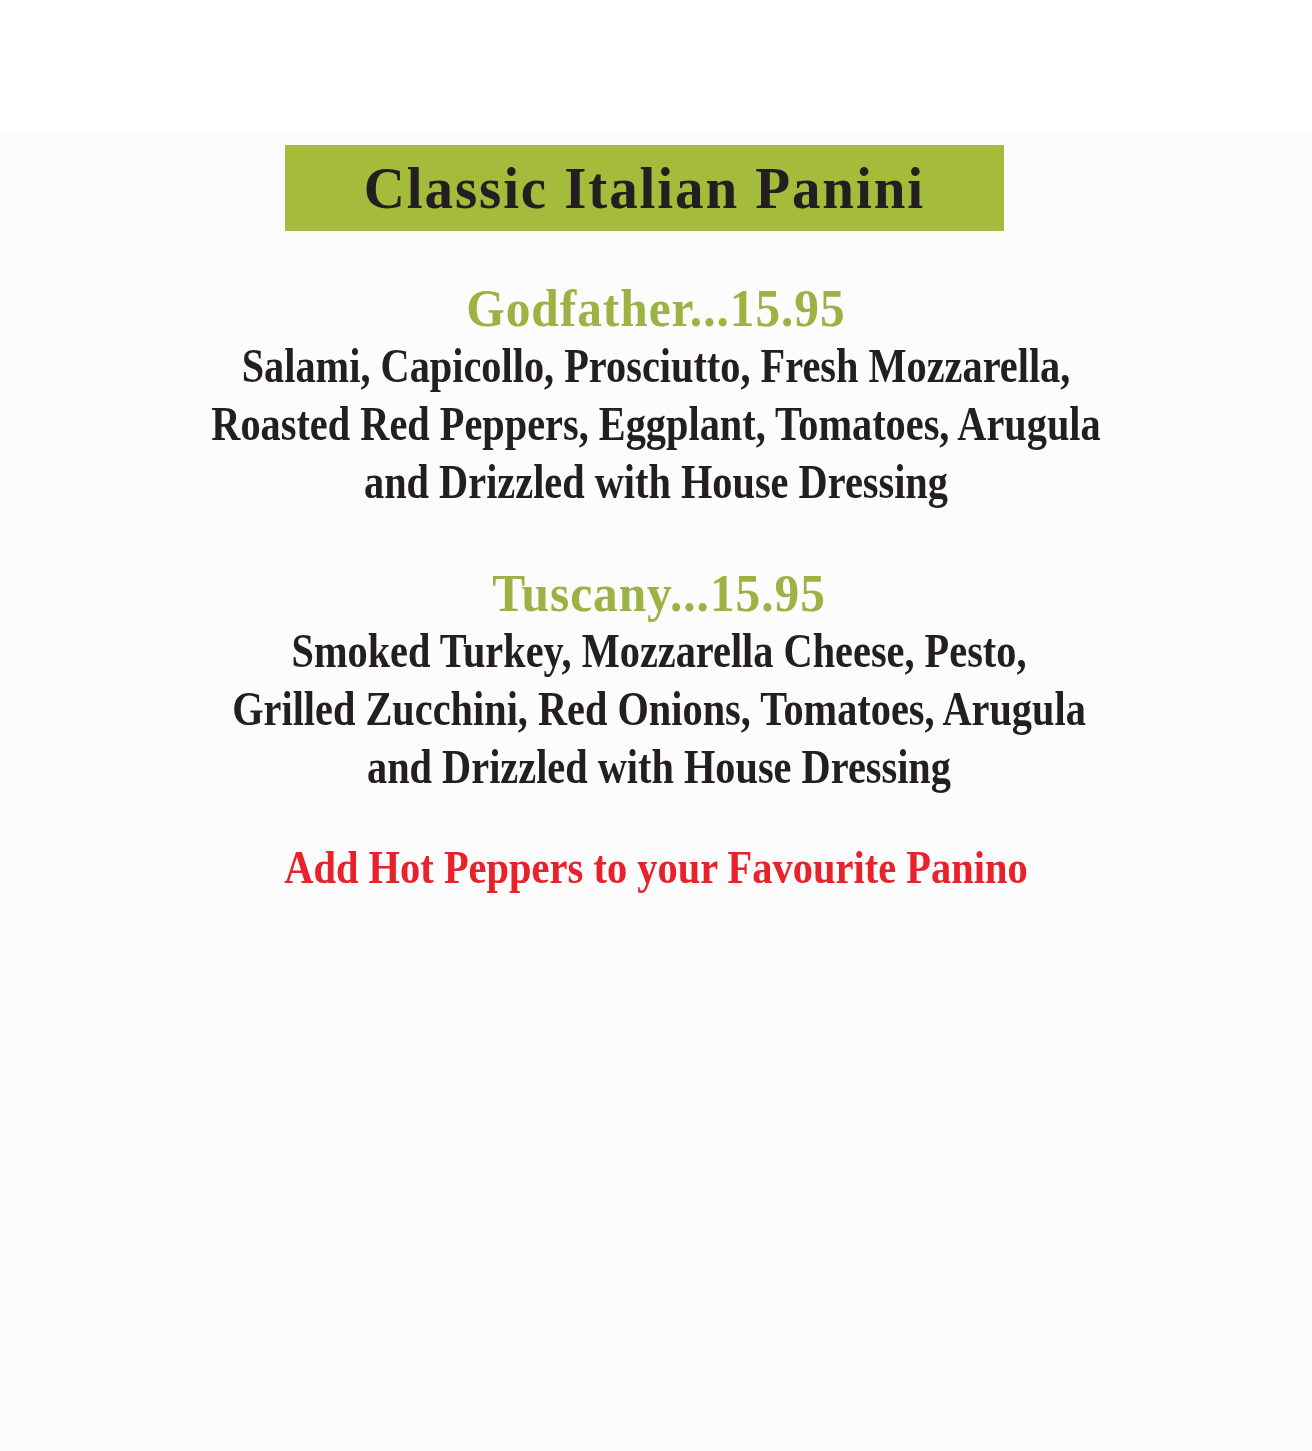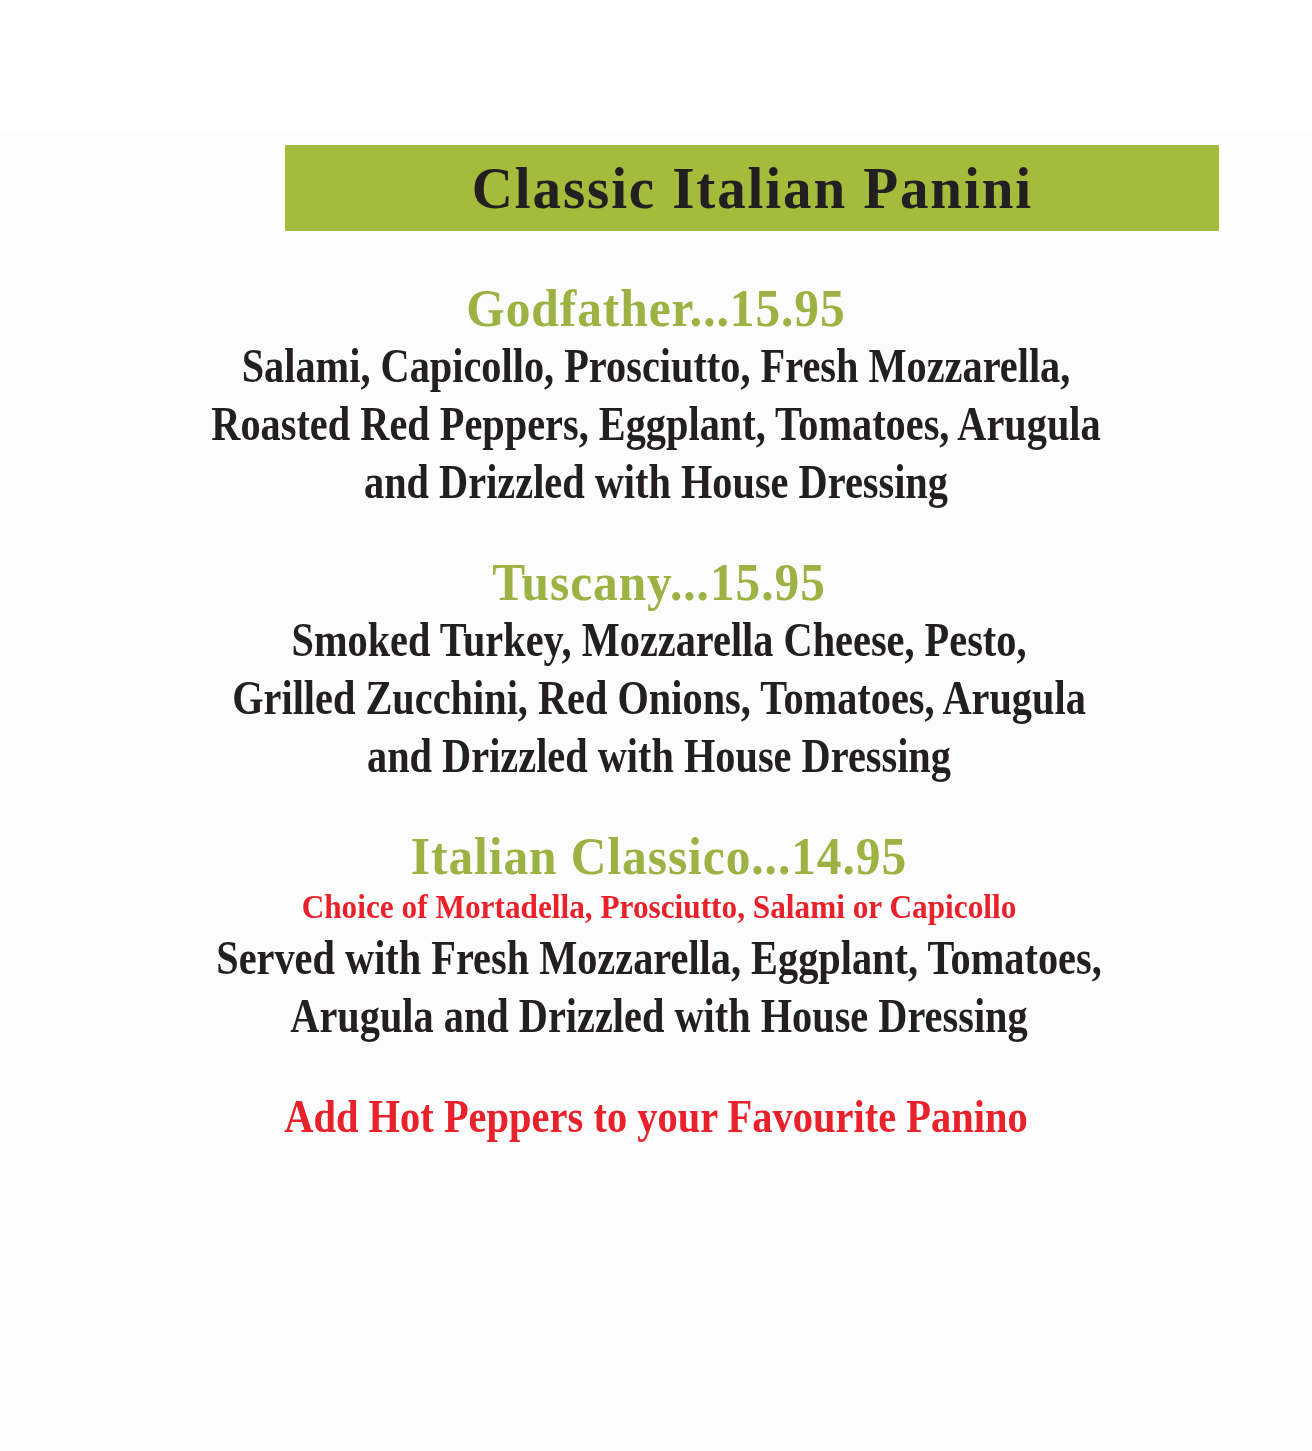--- a/index.html
+++ b/index.html
@@ -13,39 +13,39 @@
   html, body { margin: 0; padding: 0; }
   body {
     width: 1312px;
     height: 1451px;
     overflow: hidden;
     background: linear-gradient(#ffffff 132px, var(--page-bg) 132px);
     font-family: "Liberation Serif", serif;
     color: var(--text-dark);
   }
   .banner {
-    width: 934px;
+    width: 719px;
     height: 86px;
     margin: 145px 0 0 285px;
     background: var(--banner-bg);
     display: flex;
     align-items: center;
     justify-content: center;
   }
   .banner-title {
     font-size: 60px;
     font-weight: bold;
     letter-spacing: 2px;
     white-space: nowrap;
     transform: scaleX(0.95);
     color: var(--text-dark);
   }
   .item { text-align: center; }
   .item-first { margin-top: 50px; }
-  .item-next  { margin-top: 44px; padding-left: 6px; }
+  .item-next  { margin-top: 55px; padding-left: 6px; }
   .item-heading {
     margin: 0;
     font-size: 52px;
     line-height: 56px;
     font-weight: bold;
     letter-spacing: 1px;
     white-space: nowrap;
     color: var(--heading-green);
     transform: scaleX(0.95);
   }
@@ -96,24 +96,16 @@
   <section class="item item-next">
     <h2 class="item-heading">Tuscany...15.95</h2>
     <div class="desc">
       <div class="desc-line">Smoked Turkey, Mozzarella Cheese, Pesto,</div>
       <div class="desc-line">Grilled Zucchini, Red Onions, Tomatoes, Arugula</div>
       <div class="desc-line">and Drizzled with House Dressing</div>
     </div>
   </section>
 
 
-  <section class="item item-next">
-    <h2 class="item-heading">Italian Classico...14.95</h2>
-    <div class="choice-line">Choice of Mortadella, Prosciutto, Salami or Capicollo</div>
-    <div class="desc">
-      <div class="desc-line">Served with Fresh Mozzarella, Eggplant, Tomatoes,</div>
-      <div class="desc-line">Arugula and Drizzled with House Dressing</div>
-    </div>
-  </section>
 
   <div class="footer-note">Add Hot Peppers to your Favourite Panino</div>
 
 </div>
 
 </body></html>

